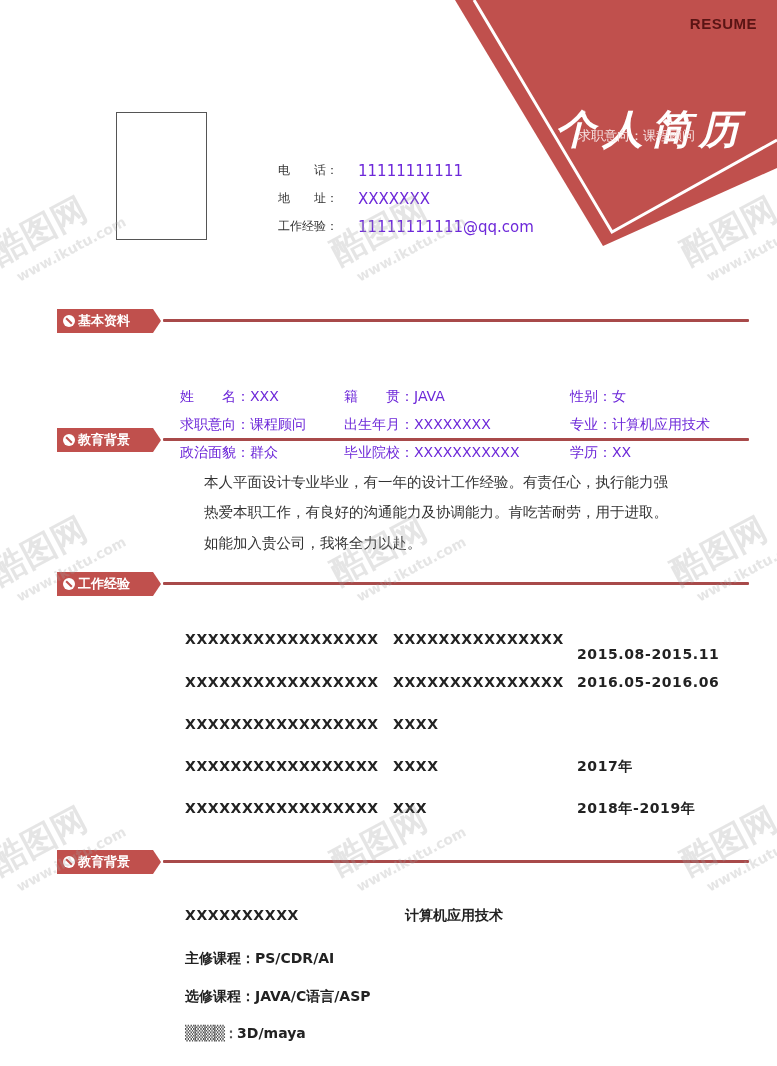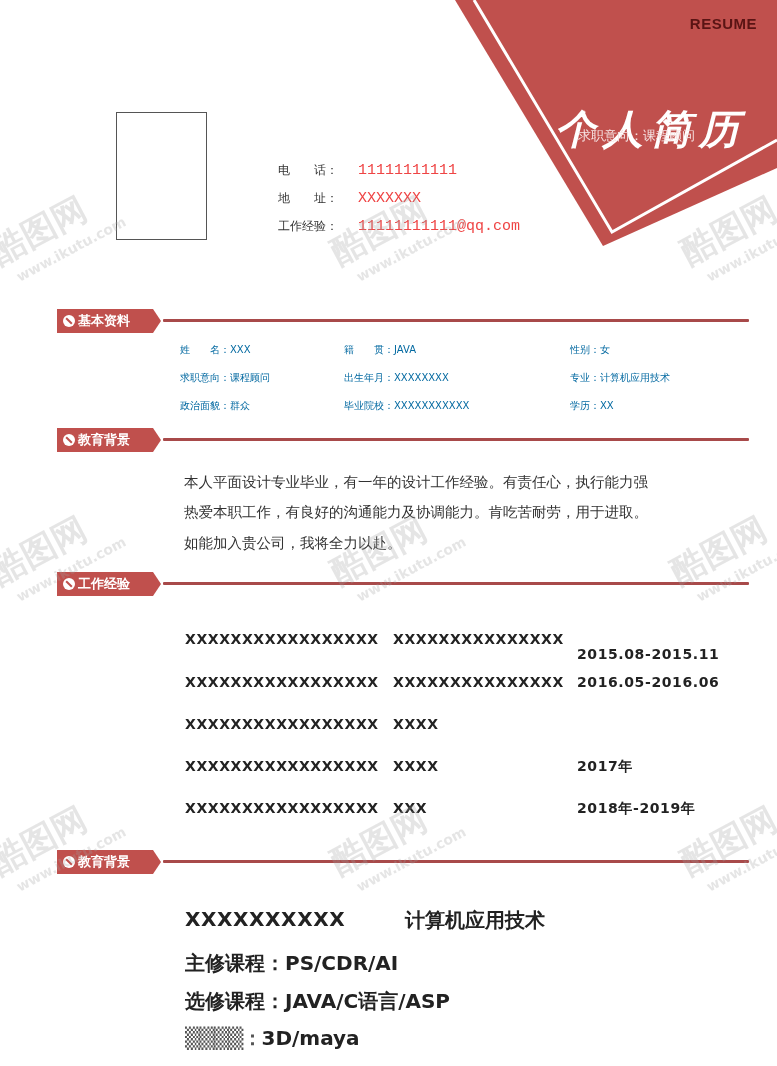--- a/index.html
+++ b/index.html
@@ -12,33 +12,33 @@
   
   #header-shape { position:absolute; left:0; top:0; width:777px; height:260px; }
   .resume-en { position:absolute; right:20px; top:15px; font-family:"Liberation Sans", sans-serif; font-weight:bold; font-size:15px; color:#5a1414; letter-spacing:0.5px; }
   .resume-cn { position:absolute; left:555px; top:62px; font-family:"DejaVu Serif", serif; font-size:40px; color:#fff; letter-spacing:8px; font-weight:bold; font-style:italic;margin-top:40px; }
   .resume-intent { position:absolute; left:578px; top:127px; font-size:13px; color:#f6e3e3; }
   
   .photo { position:absolute; left:116px; top:112px; width:91px; height:128px; border:1px solid #555; box-sizing:border-box; background:#fff; }
   
   .contact-row { position:absolute; left:278px; font-size:14px; color:#333; display:flex; }
   .contact-label { display:inline-block; width:80px; font-size:12px; white-space:pre; }
-  .contact-value { font-size:15px; color:#ef4444;font-family:Liberation Mono, monospace; }
+  .contact-value { font-size:15px; color:#6d28d9; }
   
   .sec { position:absolute; left:57px; height:24px; width:692px; }
   .sec-tag { position:absolute; left:0; top:0; height:24px; width:96px; background:#c0504d; color:#fff; font-size:13px; font-weight:bold; display:flex; align-items:center; padding-left:6px; box-sizing:border-box; }
   .sec-arrow { position:absolute; left:96px; top:0; width:0; height:0; border-top:12px solid transparent; border-bottom:12px solid transparent; border-left:8px solid #c0504d; }
   .sec-icon { width:12px; height:12px; border-radius:50%; background:#fff; position:relative; margin-right:3px; flex:none; }
   .sec-icon::after { content:""; position:absolute; left:2px; top:5px; width:8px; height:2px; background:#c0504d; transform:rotate(45deg); }
   .sec-line { position:absolute; left:106px; top:10px; right:0; height:3px; background:#a84a4a; border-radius:1px; }
   
-  .info { position:absolute; font-size:10px; color:#0369a1; white-space:pre; }
-  .selfeval { position:absolute; left:184px; font-size:14.5px; color:#333; }
+  .info { position:absolute; font-size:14px; color:#6d28d9; white-space:pre;margin-top:45px; }
+  .selfeval { position:absolute; left:204px; font-size:14.5px; color:#333; }
   .work { position:absolute; font-size:14px; font-weight:bold; color:#222; letter-spacing:0.6px; }
-  .edu { position:absolute; font-size:20px; font-weight:bold; color:#222; }
+  .edu { position:absolute; font-size:14px; font-weight:bold; color:#222; }
   .garbled { color:#555; filter:blur(0.6px); letter-spacing:-1px; }
   
   .wm { position:absolute; color:rgba(160,160,160,0.28); transform:rotate(-28deg); pointer-events:none; font-weight:bold; }
   .wm .big { font-size:34px; display:block; }
   .wm .small { font-size:14px; display:block; margin-left:10px; }
 </style>
 </head>
 <body>
 
 <svg id="header-shape" viewBox="0 0 777 260">

